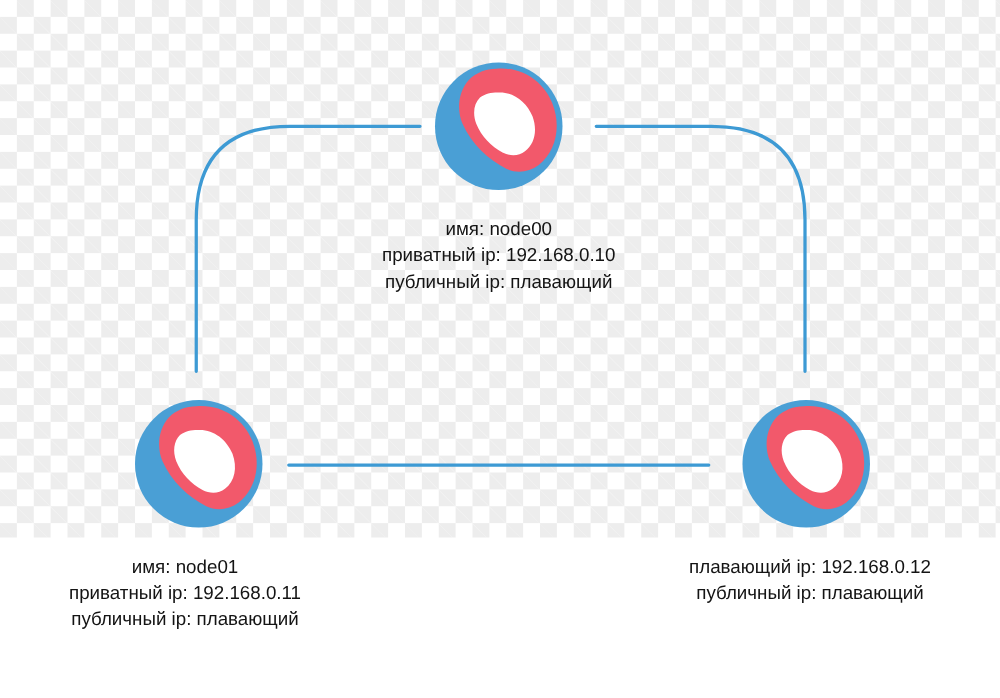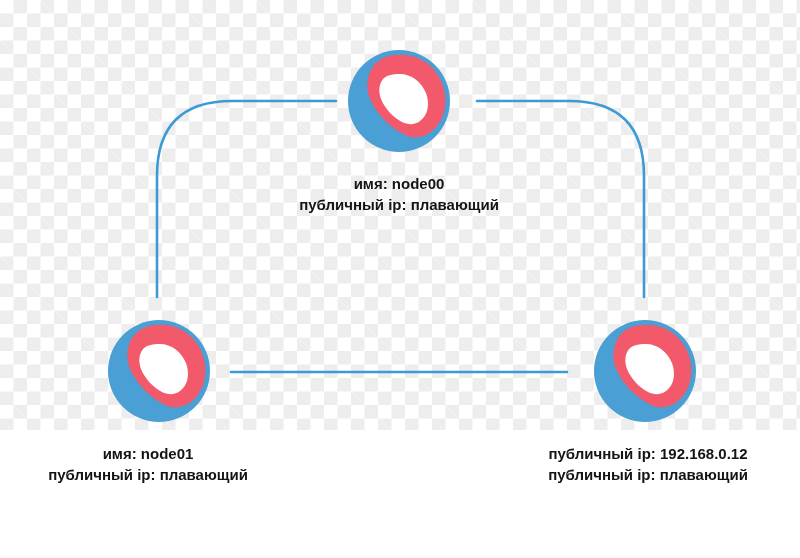--- a/index.html
+++ b/index.html
@@ -18,21 +18,20 @@
   #canvas {
     position: relative;
     width: 800px;
     height: 430px;
     background-color: #ffffff;
     background-image:
       linear-gradient(45deg, #ededed 25%, transparent 25%, transparent 75%, #ededed 75%, #ededed),
       linear-gradient(45deg, #ededed 25%, transparent 25%, transparent 75%, #ededed 75%, #ededed);
     background-size: 27px 27px;
     background-position: 0 0, 13.5px 13.5px;
-    font-weight: bold;
   }
 
   
   #diagram {
     position: absolute;
     left: 0;
     top: 0;
     width: 800px;
     height: 558px;
   }
@@ -88,26 +87,28 @@
 
     <g>
       <use href="#node-glyph" x="0" y="0" transform="translate(399,101)"></use>
       <use href="#node-glyph" x="0" y="0" transform="translate(159,371)"></use>
       <use href="#node-glyph" x="0" y="0" transform="translate(645,371)"></use>
     </g>
   </svg>
 
   <div class="node-label" id="label-node00">
     <span class="lbl-line">имя: node00</span>
+    <span class="lbl-line">приватный ip: 192.168.0.10</span>
     <span class="lbl-line">публичный ip: плавающий</span>
   </div>
 
   <div class="node-label" id="label-node01">
     <span class="lbl-line">имя: node01</span>
+    <span class="lbl-line">приватный ip: 192.168.0.11</span>
     <span class="lbl-line">публичный ip: плавающий</span>
   </div>
 
   <div class="node-label" id="label-node02">
-    <span class="lbl-line">публичный ip: 192.168.0.12</span>
+    <span class="lbl-line">плавающий ip: 192.168.0.12</span>
     <span class="lbl-line">публичный ip: плавающий</span>
   </div>
 
 </div>
 
 </body></html>

